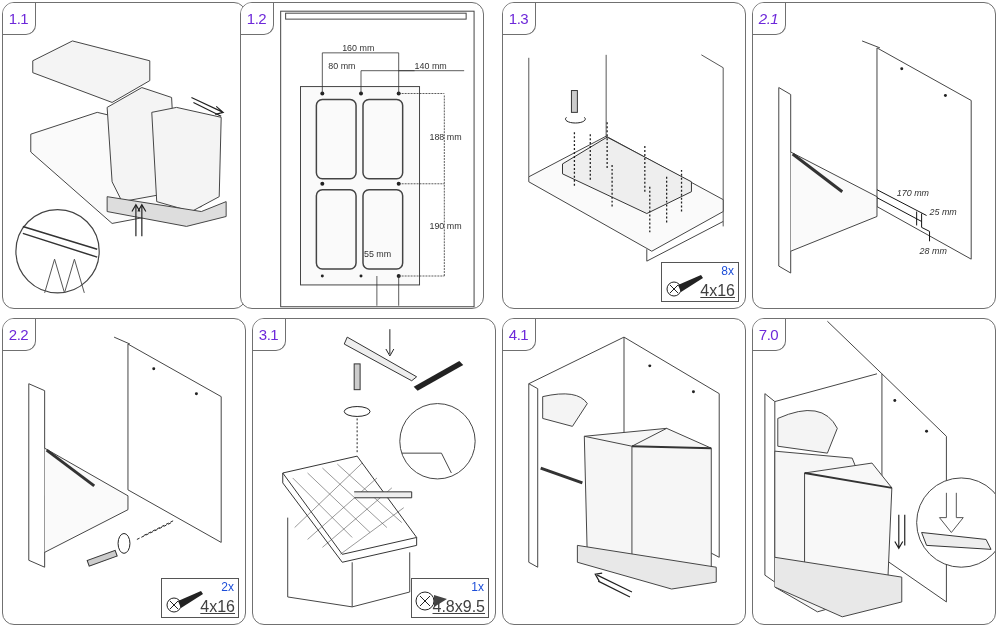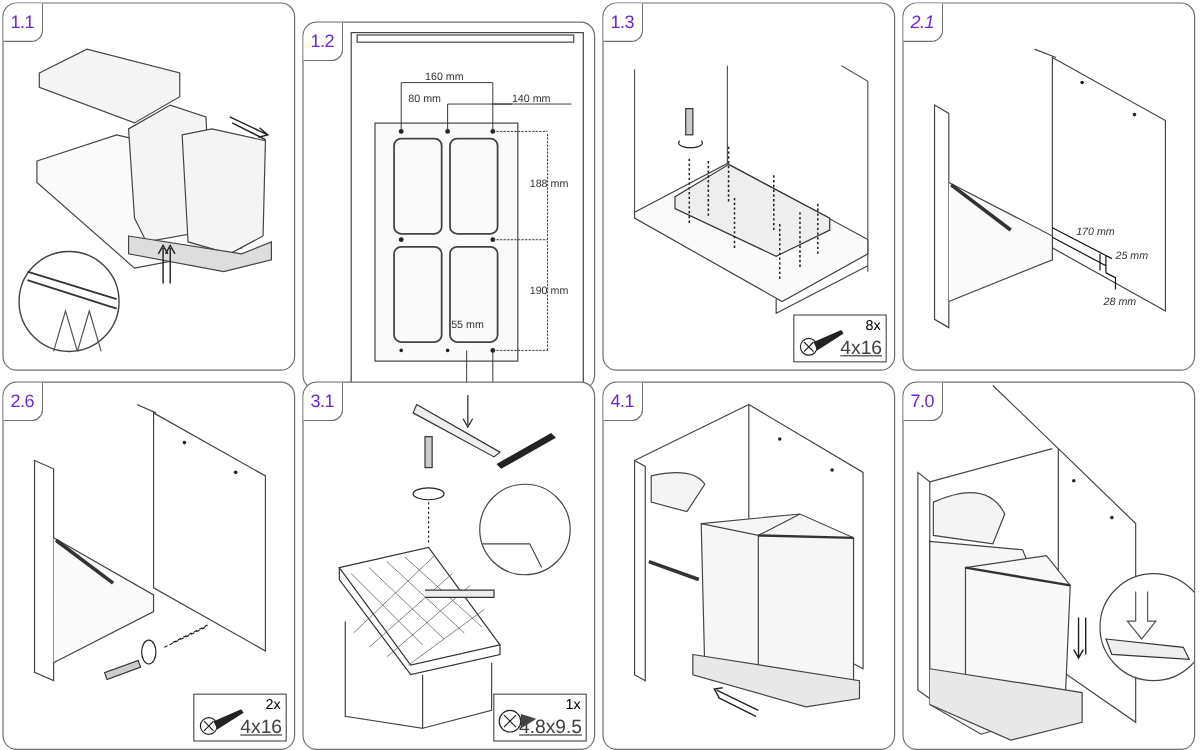--- a/index.html
+++ b/index.html
@@ -4,21 +4,21 @@
 <style>
   html, body { margin:0; padding:0; background:#fff; }
   body { width:1000px; height:625px; position:relative; overflow:hidden; font-family:"Liberation Sans", sans-serif; }
   .panel { position:absolute; width:244px; height:307px; border:1.5px solid #707070; border-radius:12px; box-sizing:border-box; background:#fff; overflow:hidden; }
   .tag { position:absolute; left:-1px; top:-1px; width:34px; height:33px; border:1.5px solid #707070; border-top:none; border-left:none; border-bottom-right-radius:10px; box-sizing:border-box; background:#fff; z-index:3;
          font-family:"Liberation Sans", sans-serif; font-size:15px; color:#6d28d9; display:flex; align-items:center; justify-content:center; font-stretch:condensed; letter-spacing:-0.5px; }
   .art { position:absolute; left:0; top:0; width:100%; height:100%; }
   .lbl { font-family:"Liberation Sans", sans-serif; font-size:9px; fill:#333; }
   .codes { position:absolute; left:123px; top:245px; font-size:12px; color:#222; line-height:17px; letter-spacing:-0.3px; }
   .screwbox { position:absolute; right:6px; bottom:6px; width:78px; height:40px; border:1.5px solid #555; box-sizing:border-box; background:#fff; }
-  .screwbox .qty { position:absolute; right:4px; top:1px; font-size:12px; color:#000000; }
+  .screwbox .qty { position:absolute; right:4px; top:1px; font-size:12px; color:#1d4ed8; }
   .screwbox .size { position:absolute; right:3px; bottom:1px; font-size:16px; color:#404040;text-decoration:underline; }
   .screwbox svg { position:absolute; left:3px; top:4px; }
 </style>
 </head>
 <body>
 
 <div class="panel" style="left:2px;top:2px;">
   <div class="tag">1.1</div>
   <svg class="art" viewBox="0 0 244 307">
     <g fill="#f4f4f4" stroke="#444" stroke-width="1">
@@ -35,21 +35,21 @@
     <g stroke="#222" stroke-width="1.2" fill="none">
       <path d="M134 235 L134 205 M130 210 L134 203 L138 210"></path>
       <path d="M140 235 L140 205 M136 210 L140 203 L144 210"></path>
     </g>
     <circle cx="55" cy="250" r="42" fill="#fff" stroke="#444" stroke-width="1.2"></circle>
     <path d="M20 225 L95 248 M20 232 L95 256" stroke="#333" stroke-width="1.5"></path>
     <path d="M42 292 L52 258 L62 292 M62 292 L72 258 L82 292" stroke="#555" fill="none"></path>
   </svg>
 </div>
 
-<div class="panel" style="left:252px;top:2px;margin-top:16px;">
+<div class="panel" style="left:240px;top:2px;">
   <div class="tag">1.2</div>
   <svg class="art" viewBox="0 0 244 307">
     <rect x="40" y="8" width="195" height="298" fill="none" stroke="#444"></rect>
     <rect x="45" y="10" width="182" height="6" fill="#fff" stroke="#444"></rect>
     <rect x="60" y="84" width="120" height="200" fill="#fafafa" stroke="#444"></rect>
     <g fill="none" stroke="#444" stroke-width="1.5">
       <rect x="76" y="97" width="40" height="80" rx="6"></rect>
       <rect x="123" y="97" width="40" height="80" rx="6"></rect>
       <rect x="76" y="188" width="40" height="80" rx="6"></rect>
       <rect x="123" y="188" width="40" height="80" rx="6"></rect>
@@ -124,21 +124,21 @@
     </g>
     <circle cx="150" cy="66" r="1.5" fill="#222"></circle>
       <circle cx="194" cy="93" r="1.5" fill="#222"></circle>
     <text class="lbl" x="145" y="194">170 mm</text>
     <text class="lbl" x="178" y="214">25 mm</text>
     <text class="lbl" x="168" y="253">28 mm</text>
   </svg>
 </div>
 
 <div class="panel" style="left:2px;top:318px;">
-  <div class="tag">2.6</div>
+  <div class="tag">2.2</div>
   <svg class="art" viewBox="0 0 244 307">
     <path d="M126 25 L220 78 L220 225 L126 172 Z" fill="#fff" stroke="#444"></path>
     <path d="M112 18 L128 25" stroke="#444"></path>
     <path d="M26 65 L42 72 L42 250 L26 243 Z" fill="#fff" stroke="#444"></path>
     <path d="M42 130 L126 178 L126 192 L42 235" fill="#fafafa" stroke="#444"></path>
     <path d="M44 132 L92 168" stroke="#333" stroke-width="3"></path>
     <circle cx="152" cy="50" r="1.5" fill="#222"></circle>
       <circle cx="195" cy="75" r="1.5" fill="#222"></circle>
     <rect x="85" y="238" width="30" height="6" fill="#ccc" stroke="#333" transform="rotate(-20 100 241)"></rect>
     <ellipse cx="122" cy="226" rx="6" ry="10" fill="none" stroke="#222"></ellipse>

